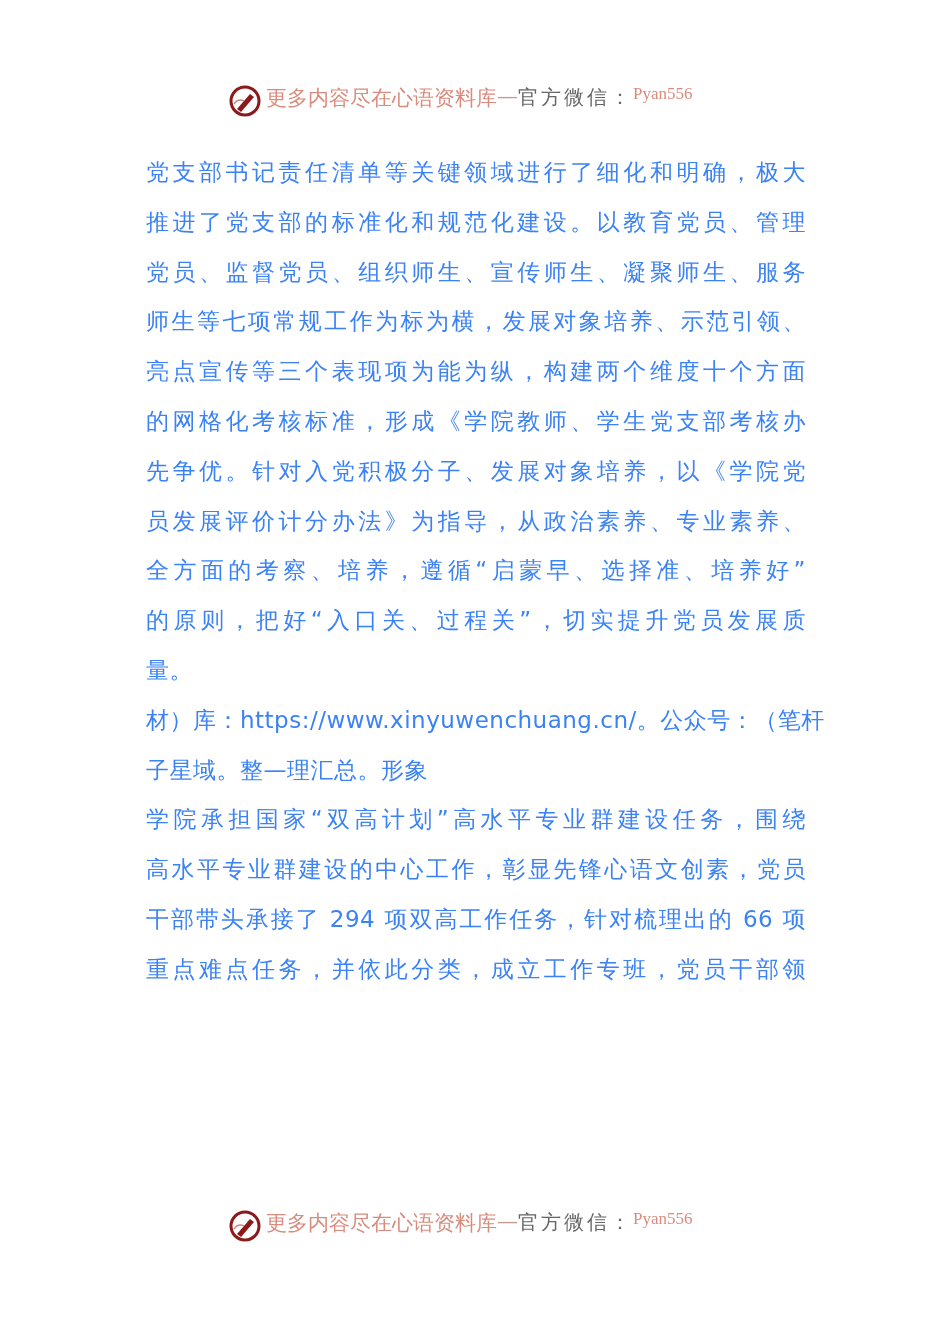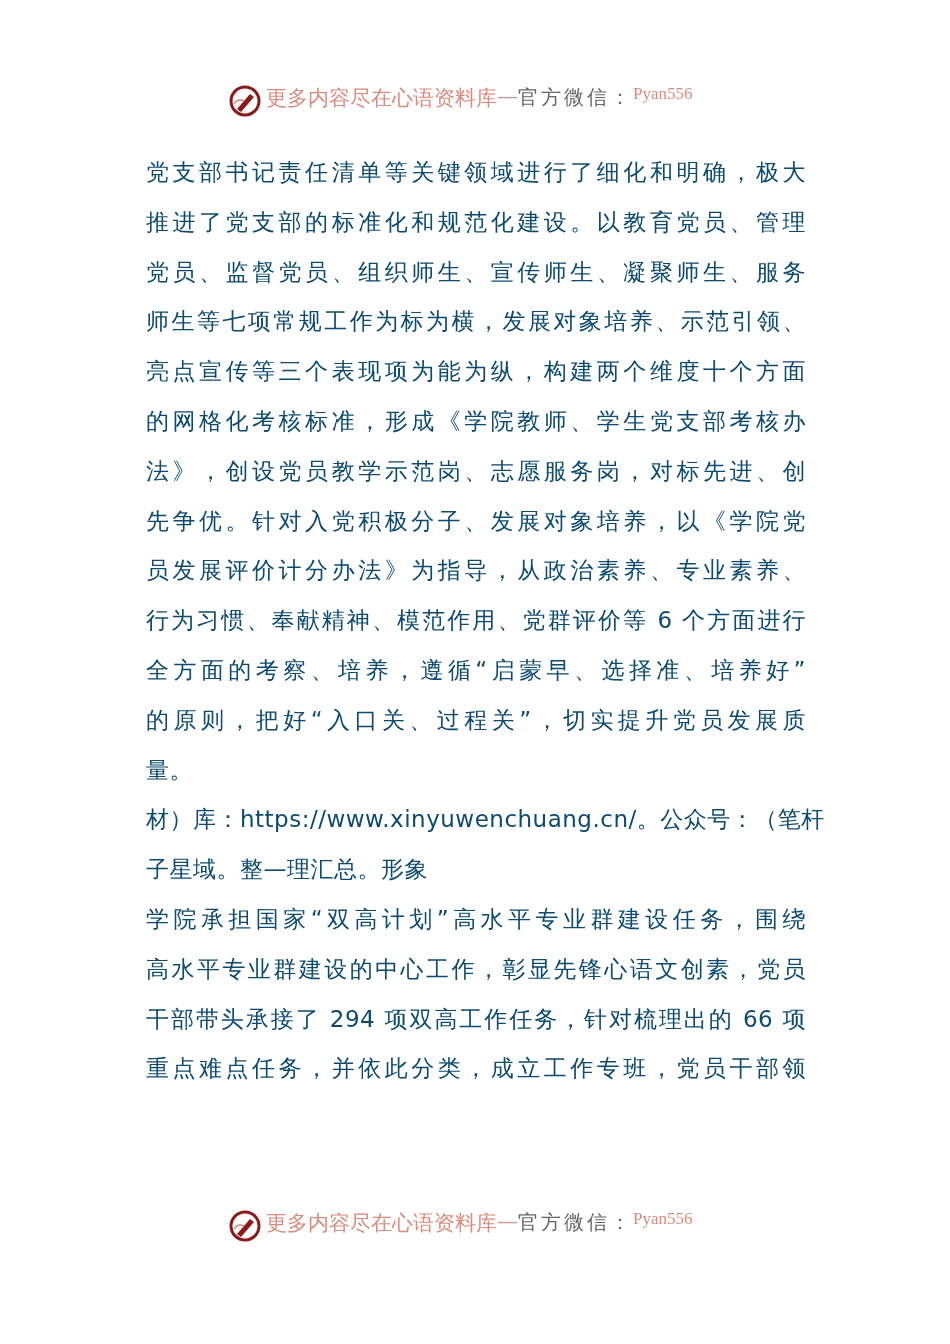--- a/index.html
+++ b/index.html
@@ -11,21 +11,21 @@
     }
     .banner.top { top: 84px; }
     .banner.bottom { top: 1209px; }
     .logo { width: 34px; height: 34px; margin-right: 4px; flex: 0 0 auto; }
     .banner .red-text { color: #d98b7d; font-size: 21px; letter-spacing: 0px; }
     .banner .dash { color: #c89a90; font-size: 21px; }
     .banner .gray-text { color: #666666; font-size: 20px; letter-spacing: 3px; font-family: Liberation Mono, monospace; }
     .banner .id-text { color: #d98b7d; font-size: 17px; font-family: Liberation Serif, serif; }
     .content {
       position: absolute; left: 146px; top: 148px; width: 660px;
-      font-family: "DejaVu Sans", sans-serif; color: #0c4a6e;
+      font-family: "DejaVu Sans", sans-serif; color: #3b82f6;
     }
     .line {
       height: 49.8px; line-height: 49.8px; font-size: 23px;
       white-space: nowrap; text-align: justify; text-align-last: justify;
       letter-spacing: 0.5px;
     }
     .line.last { text-align-last: left; }
   </style>
 </head>
 <body>
@@ -42,24 +42,22 @@
   <span class="id-text">Pyan556</span>
 </div>
 
 <div class="content">
   <div class="line">党支部书记责任清单等关键领域进行了细化和明确，极大</div>
   <div class="line">推进了党支部的标准化和规范化建设。以教育党员、管理</div>
   <div class="line">党员、监督党员、组织师生、宣传师生、凝聚师生、服务</div>
   <div class="line">师生等七项常规工作为标为横，发展对象培养、示范引领、</div>
   <div class="line">亮点宣传等三个表现项为能为纵，构建两个维度十个方面</div>
   <div class="line">的网格化考核标准，形成《学院教师、学生党支部考核办</div>
-  <div class="line">法》，创设党员教学示范岗、志愿服务岗，对标先进、创</div>
   <div class="line">先争优。针对入党积极分子、发展对象培养，以《学院党</div>
   <div class="line">员发展评价计分办法》为指导，从政治素养、专业素养、</div>
-  <div class="line">行为习惯、奉献精神、模范作用、党群评价等 6 个方面进行</div>
   <div class="line">全方面的考察、培养，遵循“启蒙早、选择准、培养好”</div>
   <div class="line">的原则，把好“入口关、过程关”，切实提升党员发展质</div>
   <div class="line last">量。</div>
   <div class="line">材）库：https://www.xinyuwenchuang.cn/。公众号：（笔杆</div>
   <div class="line last">子星域。整—理汇总。形象</div>
   <div class="line">学院承担国家“双高计划”高水平专业群建设任务，围绕</div>
   <div class="line">高水平专业群建设的中心工作，彰显先锋心语文创素，党员</div>
   <div class="line">干部带头承接了 294 项双高工作任务，针对梳理出的 66 项</div>
   <div class="line">重点难点任务，并依此分类，成立工作专班，党员干部领</div>
 </div>

